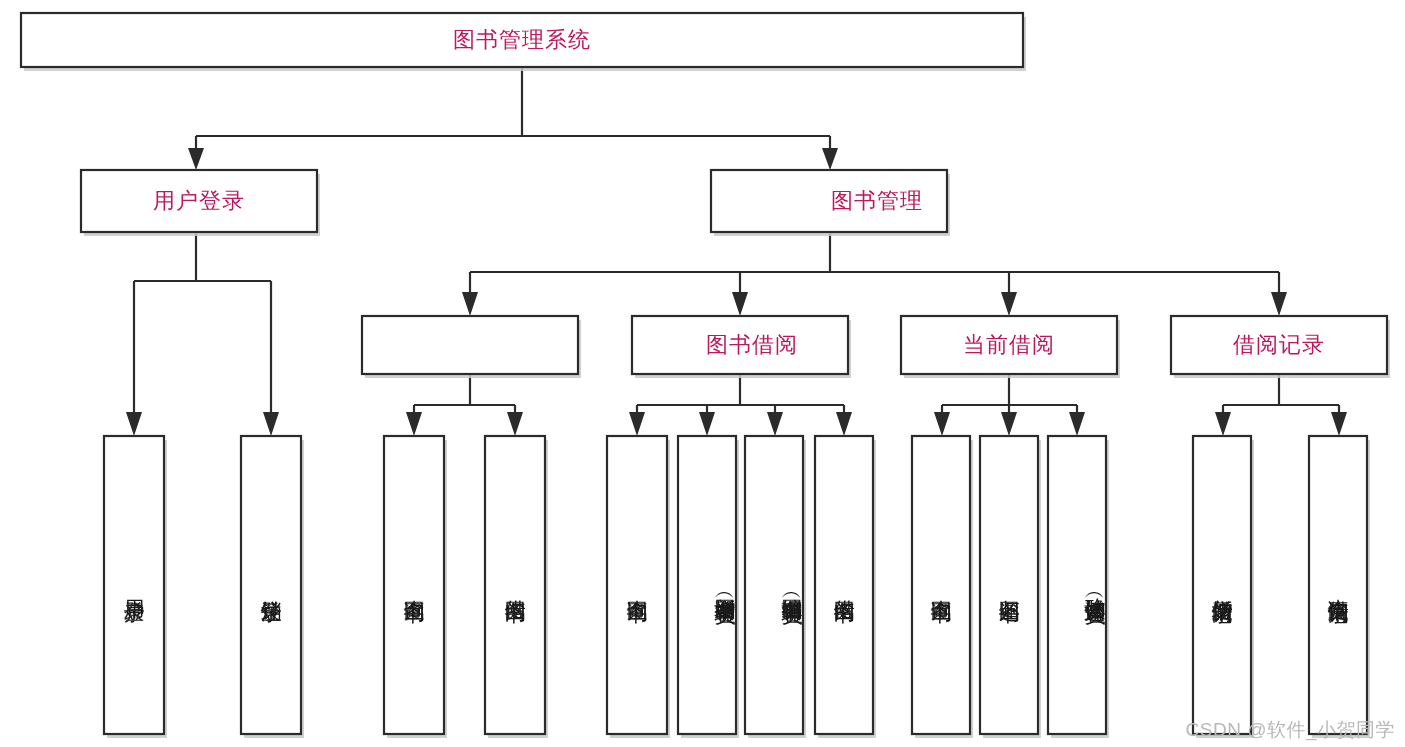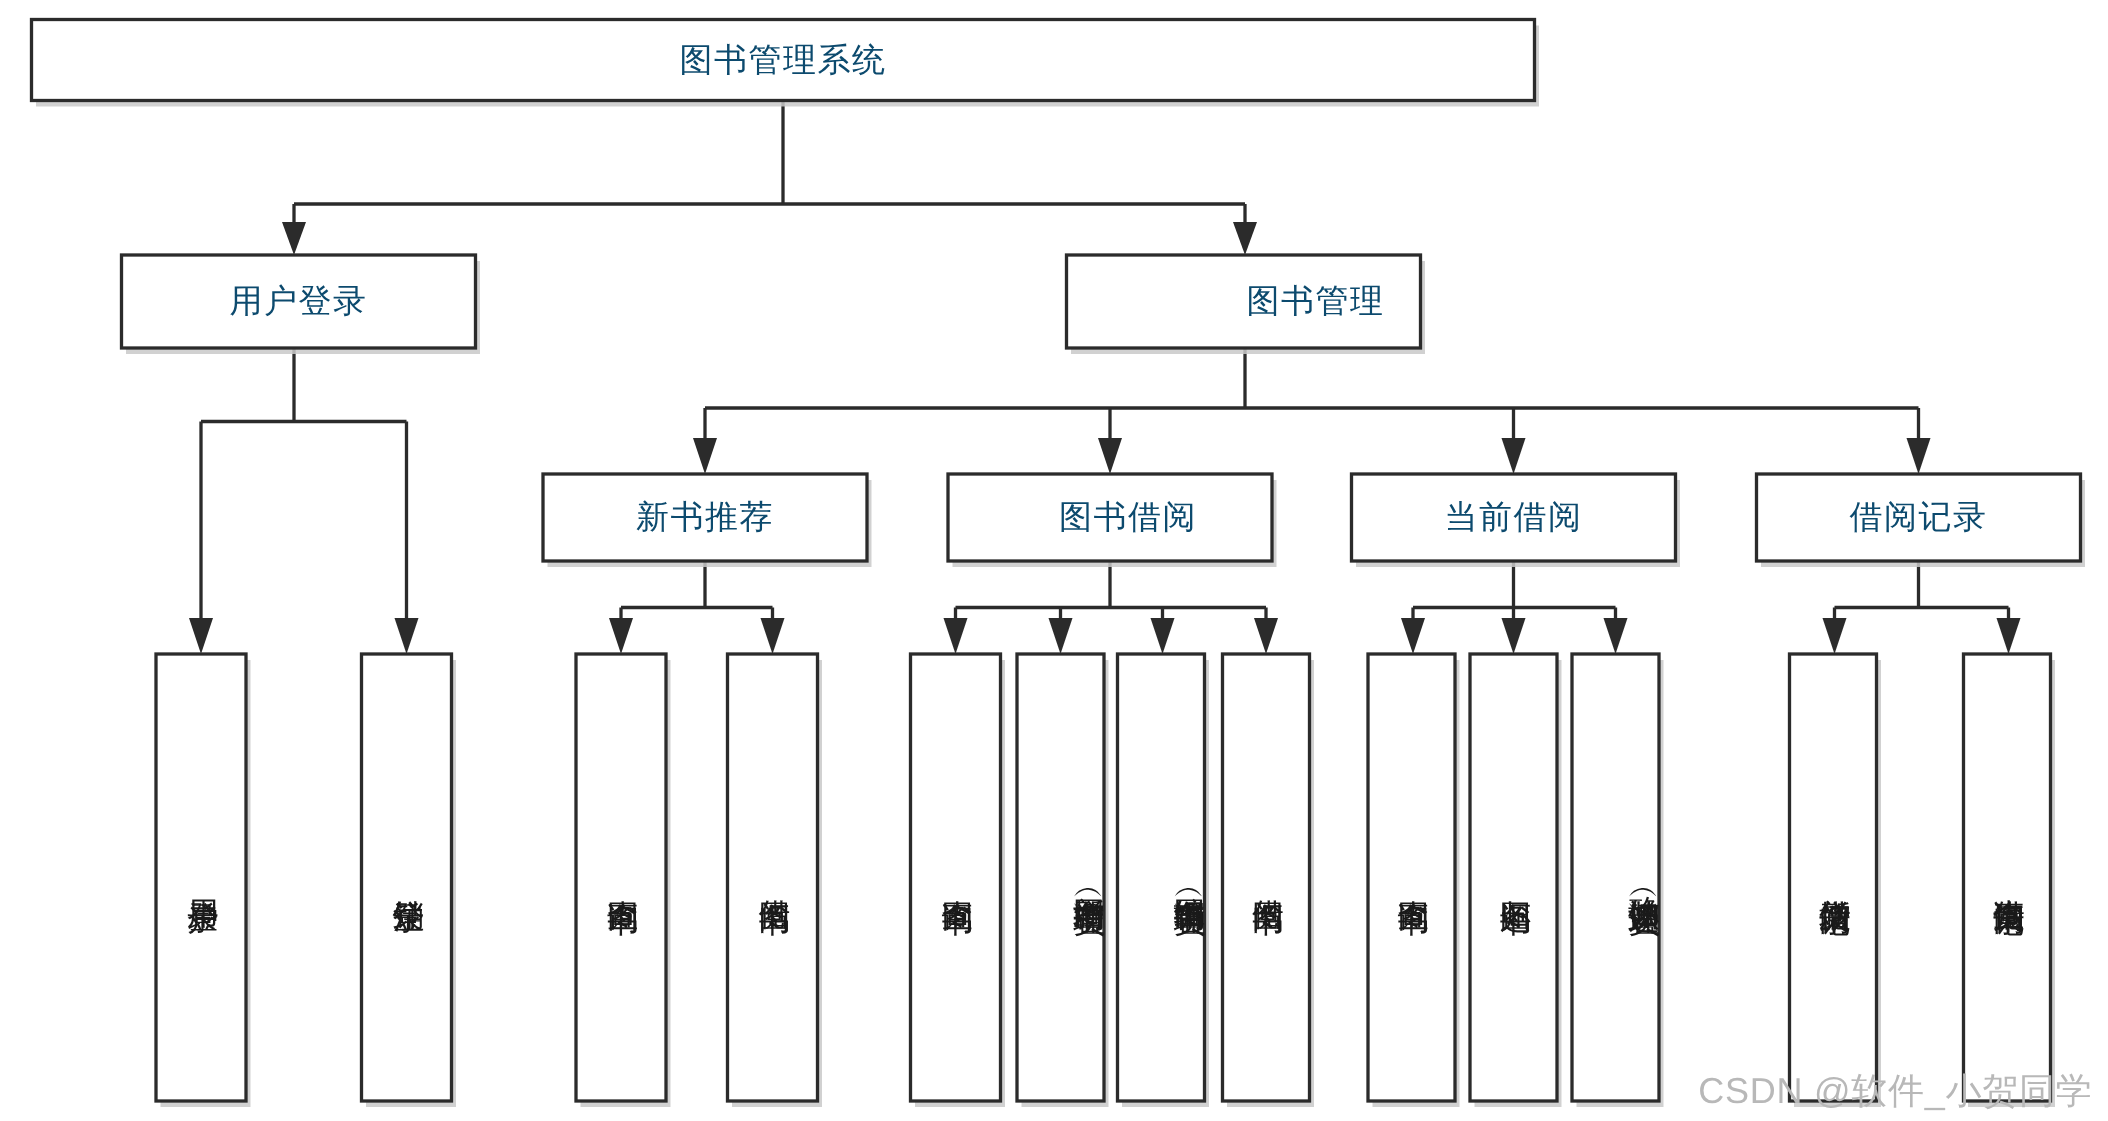--- a/index.html
+++ b/index.html
@@ -59,31 +59,31 @@
     text-align: center;
     pointer-events: none;
   }
   .hlabel-wrap {
     position: absolute;
     display: flex;
     align-items: center;
     justify-content: center;
     font-family: "Liberation Sans", "DejaVu Sans", sans-serif;
     font-size: 22px;
-    color: #0c4a6e;
+    color: #be185d;
     letter-spacing: 1px;
     pointer-events: none;
     text-align: center;
   }
   .watermark {
     position: absolute;
     right: 10px;
     bottom: 4px;
     font-family: "Liberation Sans", "DejaVu Sans", sans-serif;
-    font-size: 24px;
+    font-size: 19px;
     color: #b8b8b8;
     letter-spacing: 0.5px;
     user-select: none;
   }
 </style>
 </head>
 <body>
 
 <div id="stage">
 
@@ -253,21 +253,20 @@
       <rect class="node-box" x="1309" y="436" width="58" height="298"></rect>
     </g>
 
   </svg>
 
   <div class="hlabel-wrap" style="left:21px; top:13px; width:1002px; height:54px;">图书管理系统</div>
 
   <div class="hlabel-wrap" style="left:81px; top:170px; width:236px; height:62px;">用户登录</div>
   <div class="hlabel-wrap" style="left:711px; top:170px; width:236px; height:62px;margin-left:48px;">图书管理</div>
 
-  <div class="hlabel-wrap" style="left:362px; top:316px; width:216px; height:58px;">新书推荐</div>
   <div class="hlabel-wrap" style="left:632px; top:316px; width:240px; height:58px;">图书借阅</div>
   <div class="hlabel-wrap" style="left:901px; top:316px; width:216px; height:58px;border-radius:15px;">当前借阅</div>
   <div class="hlabel-wrap" style="left:1171px; top:316px; width:216px; height:58px;">借阅记录</div>
 
   <div class="vlabel-wrap" style="left:104px; top:436px; width:60px; height:298px;">用户登录</div>
   <div class="vlabel-wrap" style="left:241px; top:436px; width:60px; height:298px;">注销登录</div>
 
   <div class="vlabel-wrap" style="left:384px; top:436px; width:60px; height:298px;">查询图书</div>
   <div class="vlabel-wrap" style="left:485px; top:436px; width:60px; height:298px;">借阅图书</div>
 

